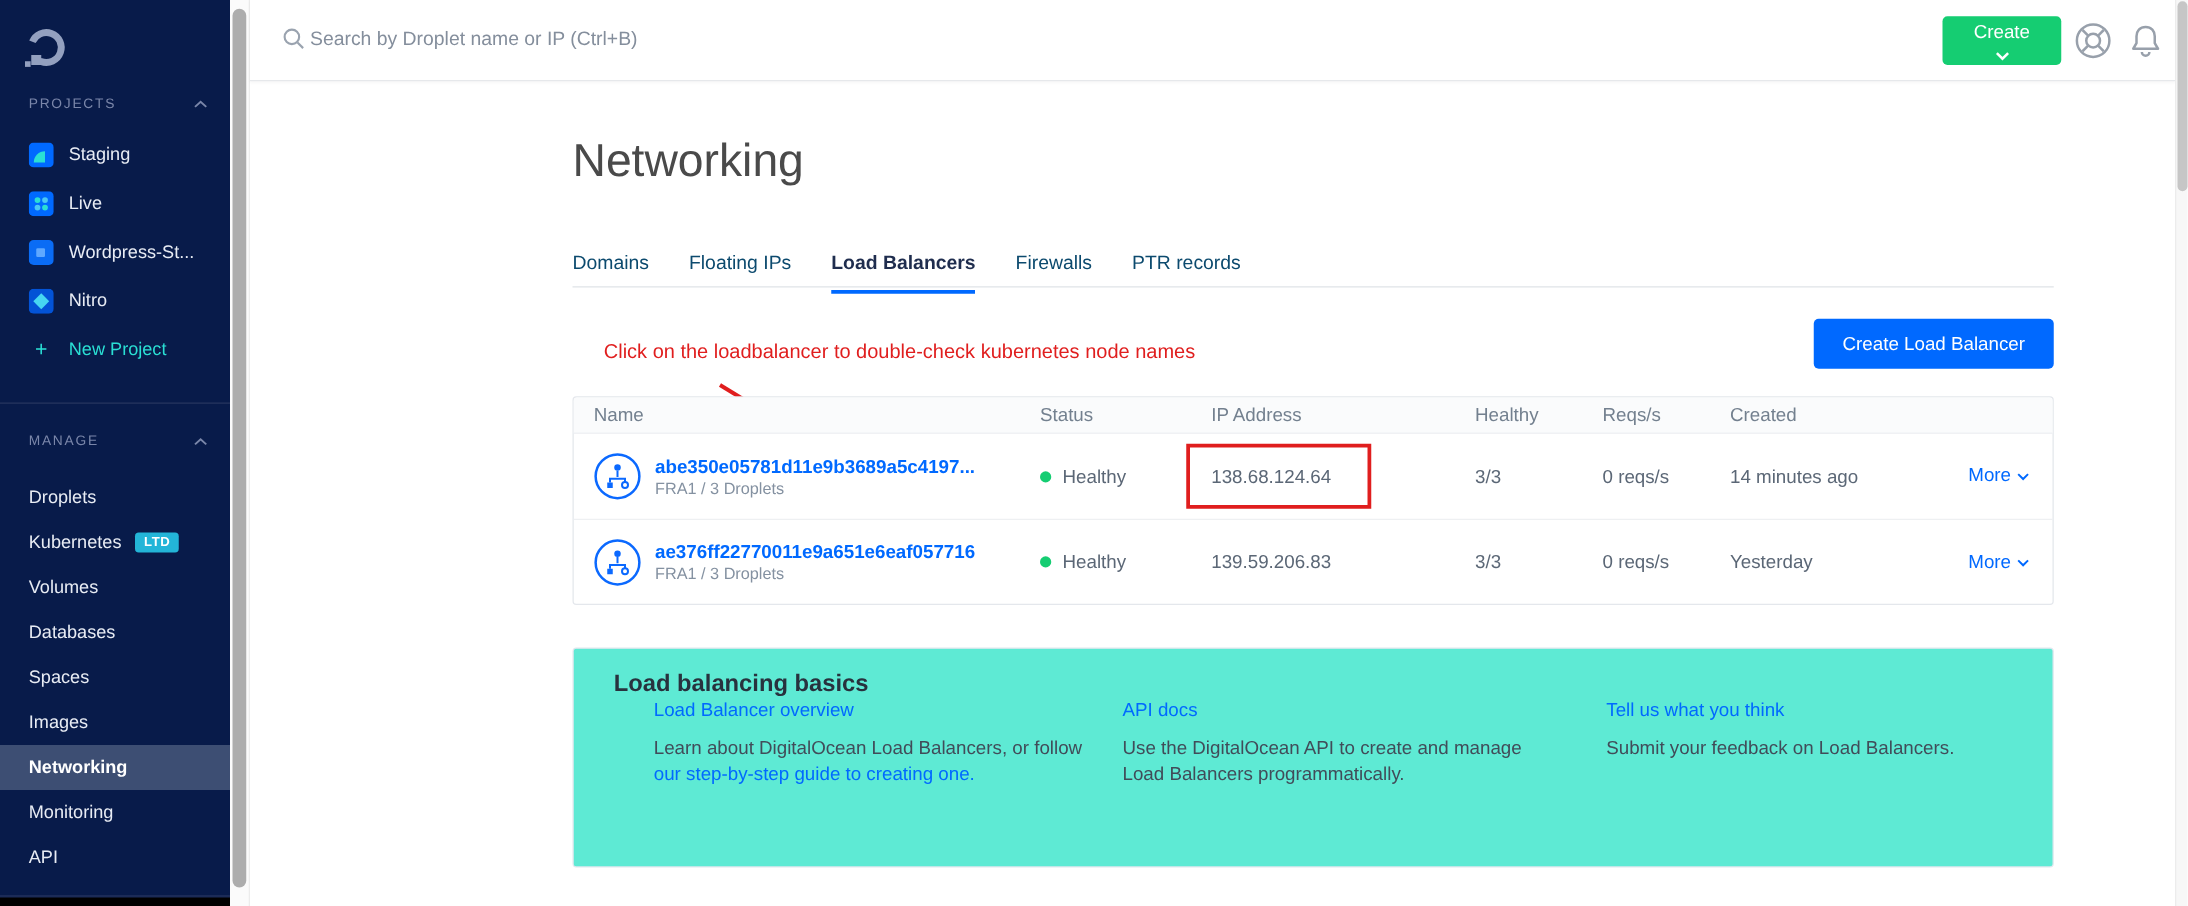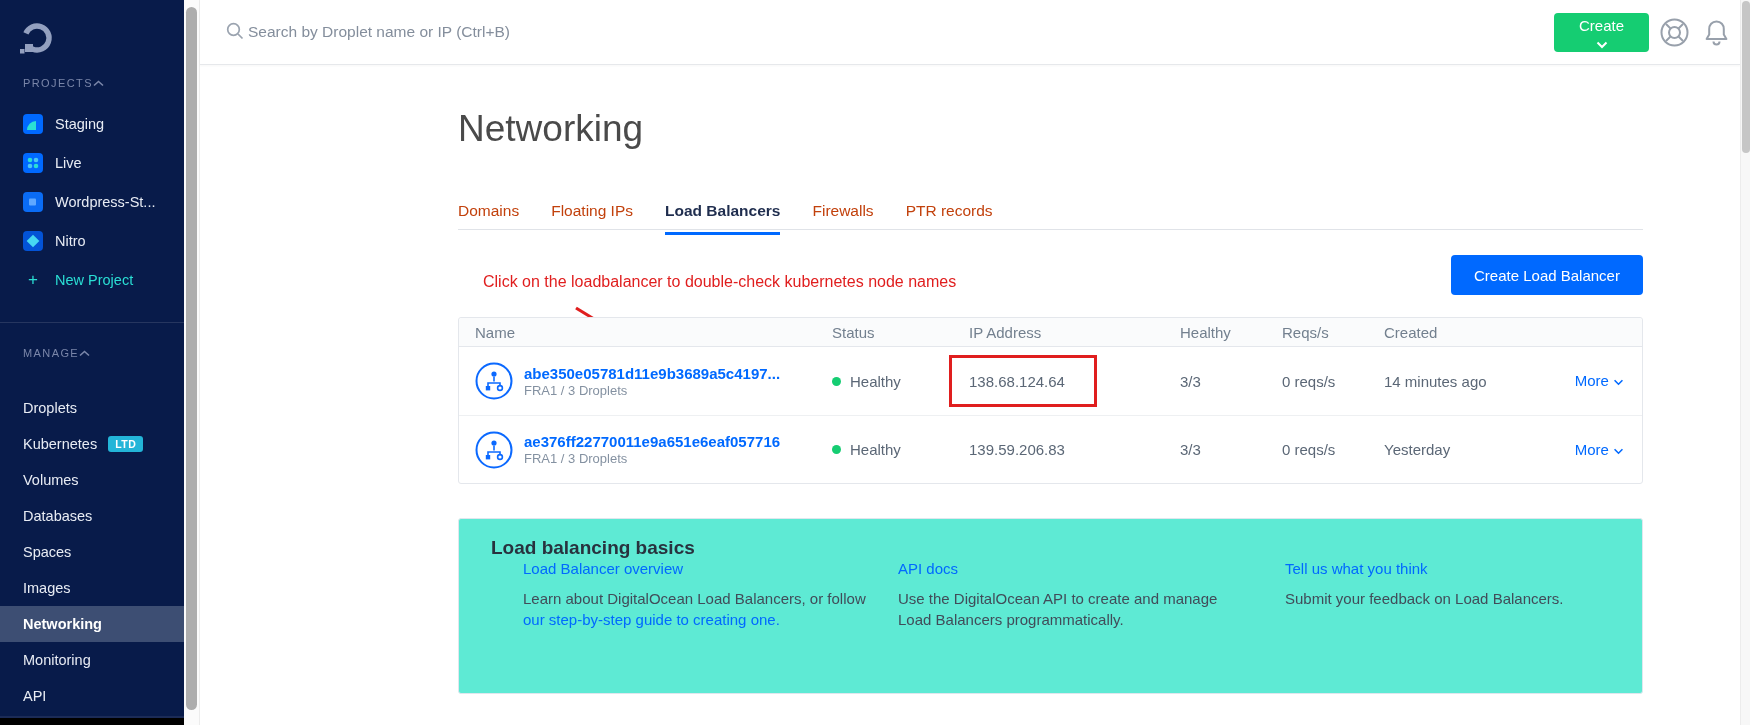--- a/index.html
+++ b/index.html
@@ -5,26 +5,26 @@
   * { margin:0; padding:0; box-sizing:border-box; }
   html,body { width:1750px; height:725px; overflow:hidden; background:#fff;
               font-family:"Liberation Sans", sans-serif; }
 
   
   .sidebar { position:absolute; left:0; top:0; width:184px; height:725px;
              background:#081b4a; color:#e8ecf4; }
   .logo { position:absolute; left:18px; top:20px; width:38px; height:38px; cursor:pointer; }
   .section-head { position:absolute; left:23px; right:18px; height:14px;
                   font-size:11px; letter-spacing:1.4px; color:#7a86a9;
-                  display:flex; align-items:center; }
+                  display:flex; justify-content:space-between; align-items:center; }
   .sh-projects { top:76px; }
   .sh-manage   { top:346px; }
   .side-list { position:absolute; left:0; right:0; }
   .proj-list { top:104px; }
-  .manage-list { top:390px; }
+  .manage-list { top:380px; }
   .side-item { display:flex; align-items:center; padding-left:23px; cursor:pointer;
                font-size:14.5px; color:#e8ecf4; }
   .proj-list .side-item { height:39px; }
   .manage-list .side-item { height:36px; }
   .side-item .p-icon { width:20px; height:20px; margin-right:12px; flex:0 0 20px; }
   .side-item.active { background:#3d4e73; color:#fff; font-weight:bold; }
   .new-proj { color:#2adfd4; }
   .plus { font-size:17px; margin-right:12px; width:20px; text-align:center; color:#2adfd4; }
   .side-divider { position:absolute; left:0; right:0; top:322px; height:1px; background:#26365f; }
   .ltd-badge { background:#23b5d8; color:#fff; font-size:10.5px; font-weight:bold;
@@ -54,21 +54,21 @@
                 display:flex; align-items:center; justify-content:center; gap:7px;
                 font-family:"Liberation Sans", sans-serif;flex-direction:column; }
   .top-icon { position:absolute; top:16px; width:33px; height:33px; cursor:pointer; }
   .help-icon { left:1458px; }
   .bell-icon { left:1500px; }
 
   
   .page-title { position:absolute; left:258px; top:108px; font-size:37px;
                 font-weight:300; color:#4a4a4a; }
   .tabs { position:absolute; left:258px; top:202px; display:flex; gap:32px; }
-  .tab { font-size:15.5px; color:#c2410c; padding-bottom:12px; cursor:pointer; }
+  .tab { font-size:15.5px; color:#0c4a6e; padding-bottom:12px; cursor:pointer; }
   .tab.active { color:#1f2d4e; font-weight:bold; border-bottom:3px solid #0069ff; }
   .tabs-rule { position:absolute; left:258px; top:229px; width:1185px; height:1px; background:#e0e3e8; }
 
   .annotation { position:absolute; left:283px; top:273px; font-size:16px; color:#e01e1e; }
   .anno-arrow { position:absolute; left:366px; top:300px; }
 
   .create-lb-btn { position:absolute; left:1251px; top:255px; width:192px; height:40px;
                    background:#0069ff; border:none; border-radius:4px; color:#fff;
                    font-size:15px; font-weight:500; cursor:pointer;
                    font-family:"Liberation Sans", sans-serif; }

